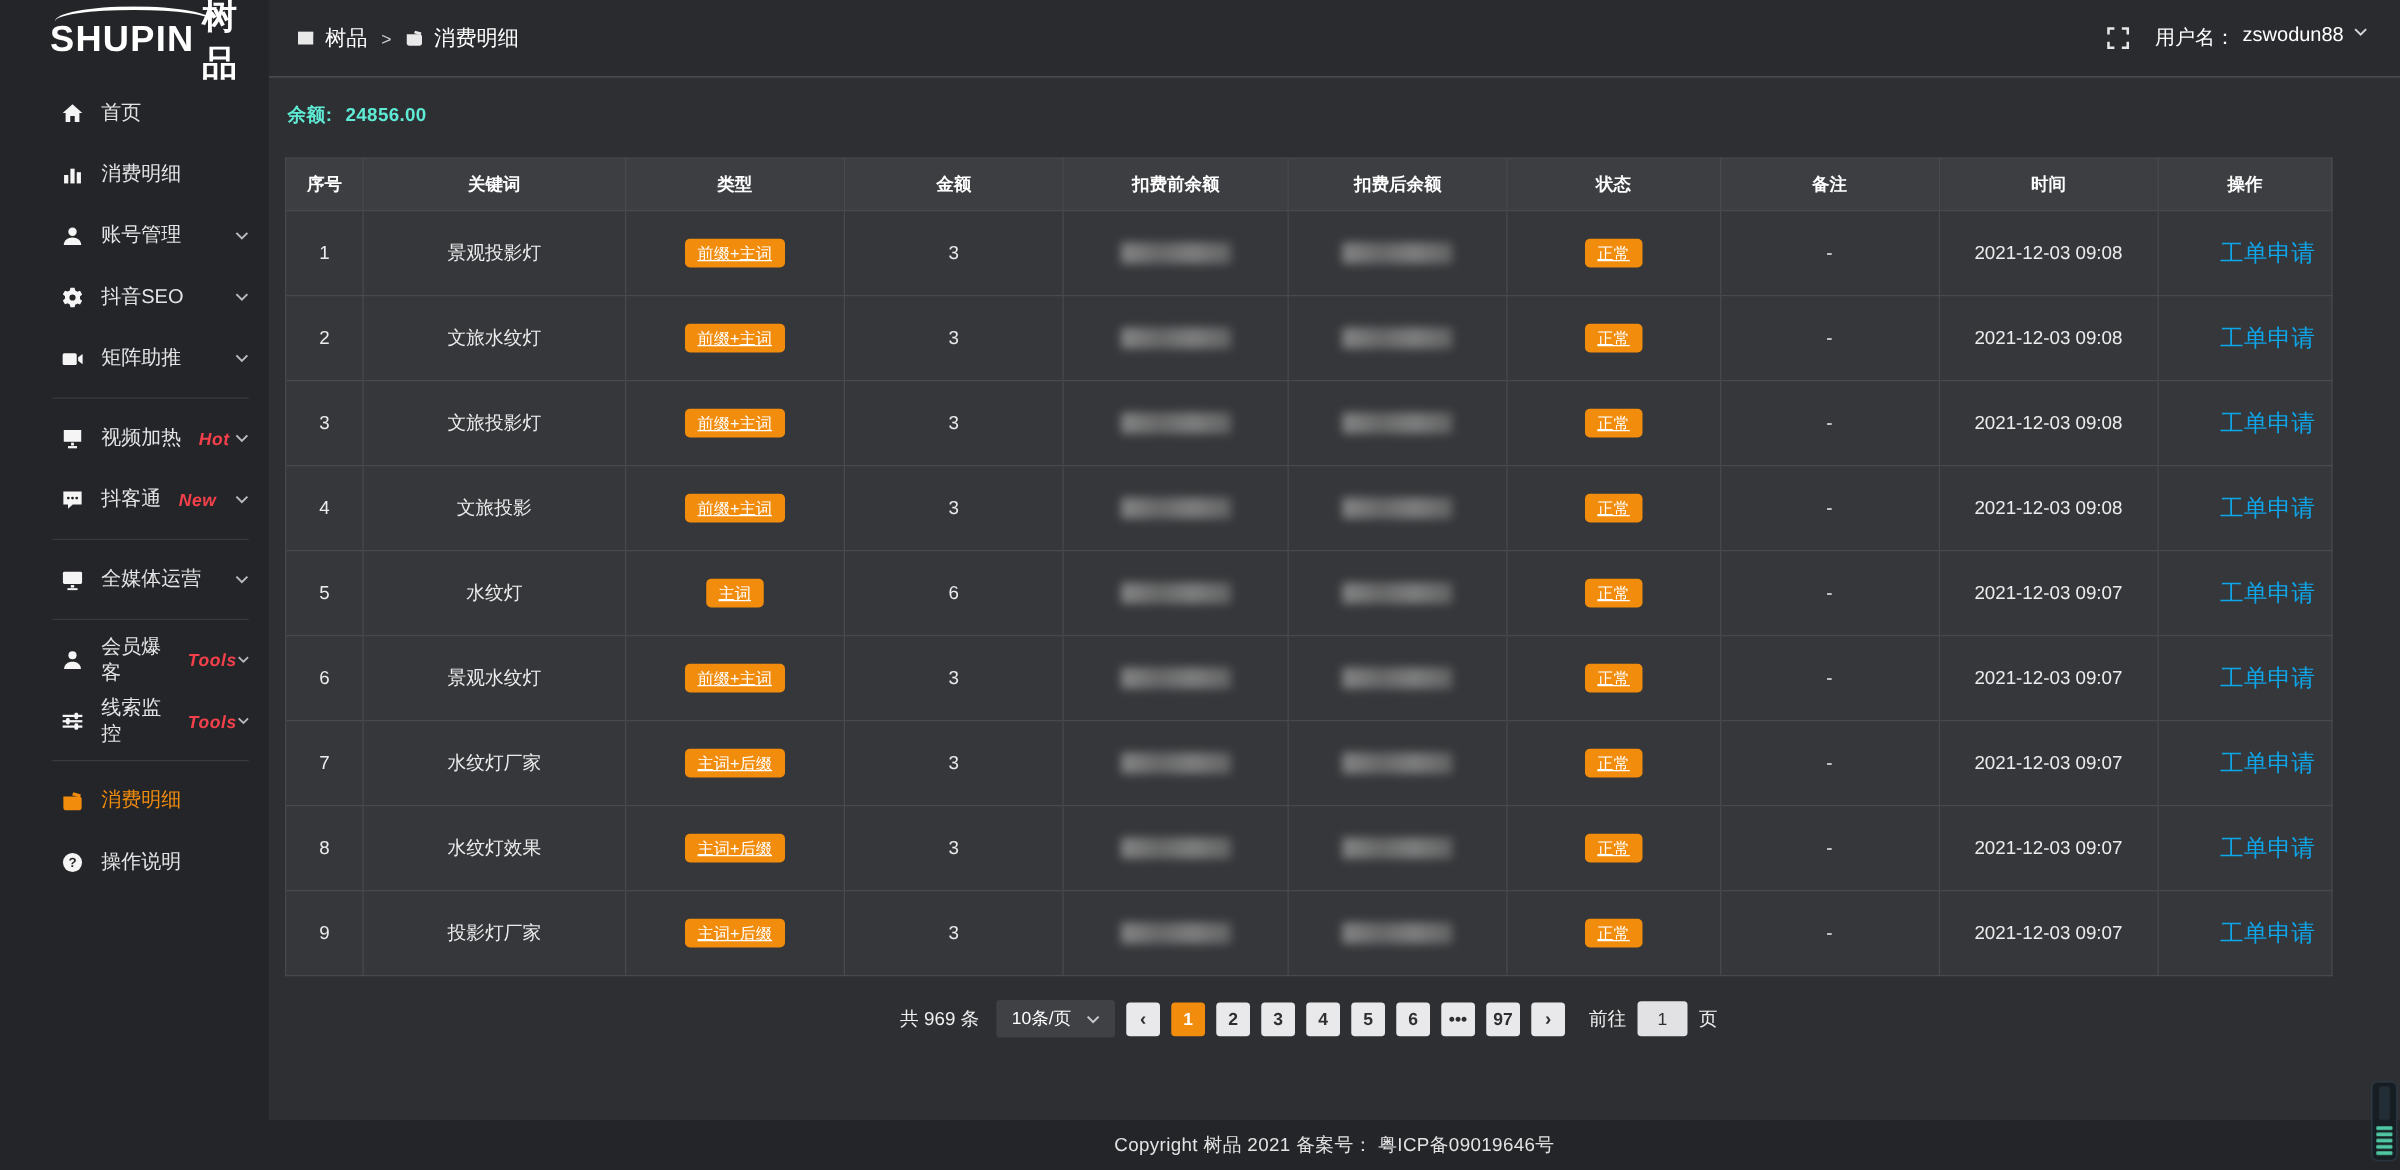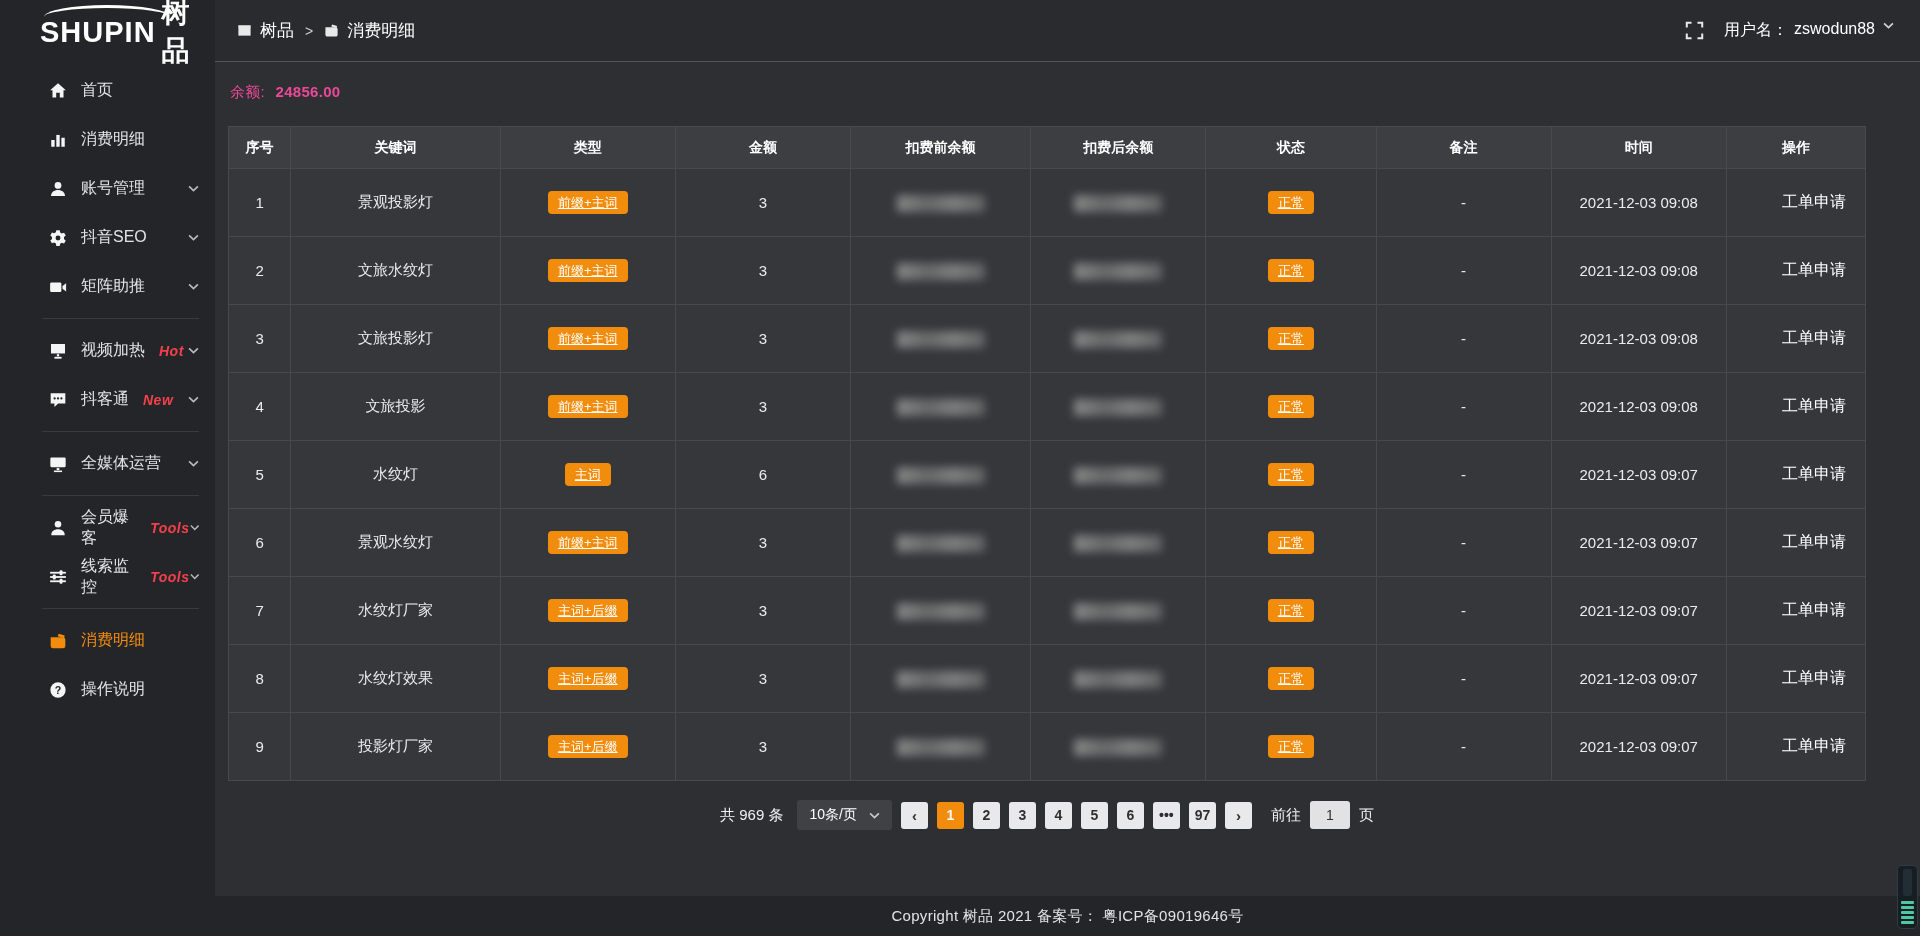--- a/index.html
+++ b/index.html
@@ -34,33 +34,33 @@
   .crumb .ico { width: 15px; height: 15px; color: #e9e9e9; }
   .crumb-sep { color: #cfcfcf; font-size: 14px; margin: 0 2px; }
   .crumb-link { display: flex; align-items: center; gap: 8px; cursor: pointer; }
   .topbar-right { margin-left: auto; display: flex; align-items: center; gap: 20px; }
   .fs-btn { width: 19px; height: 19px; color: #e8e8e8; cursor: pointer; }
   .user-box { display: flex; align-items: flex-start; gap: 6px; font-size: 16px; color: #ffffff; cursor: pointer; }
   .user-box .chev { margin-left: 2px; color: #d5d5d8; }
 
   
   .main { flex: 1; padding: 17px 54px 0 13px; }
-  .balance { font-size: 15px; font-weight: 400; color: #ec4899; margin: 4px 0 24px 2px; letter-spacing: .3px; }
+  .balance { font-size: 15px; font-weight: 700; color: #5eead4; margin: 4px 0 24px 2px; letter-spacing: .3px; }
   .balance b { margin-left: 6px; font-size: 15px; }
 
   table.grid { width: 100%; border-collapse: collapse; table-layout: fixed; background: #35373a; }
   table.grid th, table.grid td { border: 1px solid #47494d; text-align: center; }
   table.grid th { height: 42px; background: #3c3e42; color: #fff; font-size: 14px; font-weight: 700; }
   table.grid td { height: 68px; font-size: 15px; color: #ececec; }
   .tag { display: inline-block; padding: 4px 10px; border-radius: 4px; background: #f28c0d;
          color: #fff; font-size: 13px; line-height: 15px; text-decoration: underline; }
   .blur-val { display: inline-block; width: 88px; height: 17px; border-radius: 2px; vertical-align: middle;
               background: linear-gradient(90deg,#9a9a9a,#737373 35%,#8f8f8f 65%,#6b6b6b);
               filter: blur(4px); opacity: .8; }
-  .action-link { color: #ffffff; cursor: pointer; text-decoration: none; font-size: 16px; margin-left: 36px; }
+  .action-link { color: #0ea5e9; cursor: pointer; text-decoration: none; font-size: 19px; margin-left: 36px; }
 
   
   .pager { margin-top: 19px; display: flex; align-items: center; justify-content: center; gap: 9px;
            font-size: 15px; color: #f0f0f0; }
   .pager-total { margin-right: 5px; }
   .size-select { display: flex; align-items: center; gap: 10px; background: #3f4145; border-radius: 3px;
                  padding: 6px 12px; font-size: 14px; color: #fff; cursor: pointer; }
   .size-select .chev { margin-left: 2px; color: #c8c9cc; }
   .pg-btn { min-width: 27px; height: 27px; border: none; border-radius: 3px; background: #e9e9eb;
             color: #2f2f31; font-size: 14px; font-weight: 700; cursor: pointer; font-family: inherit;

